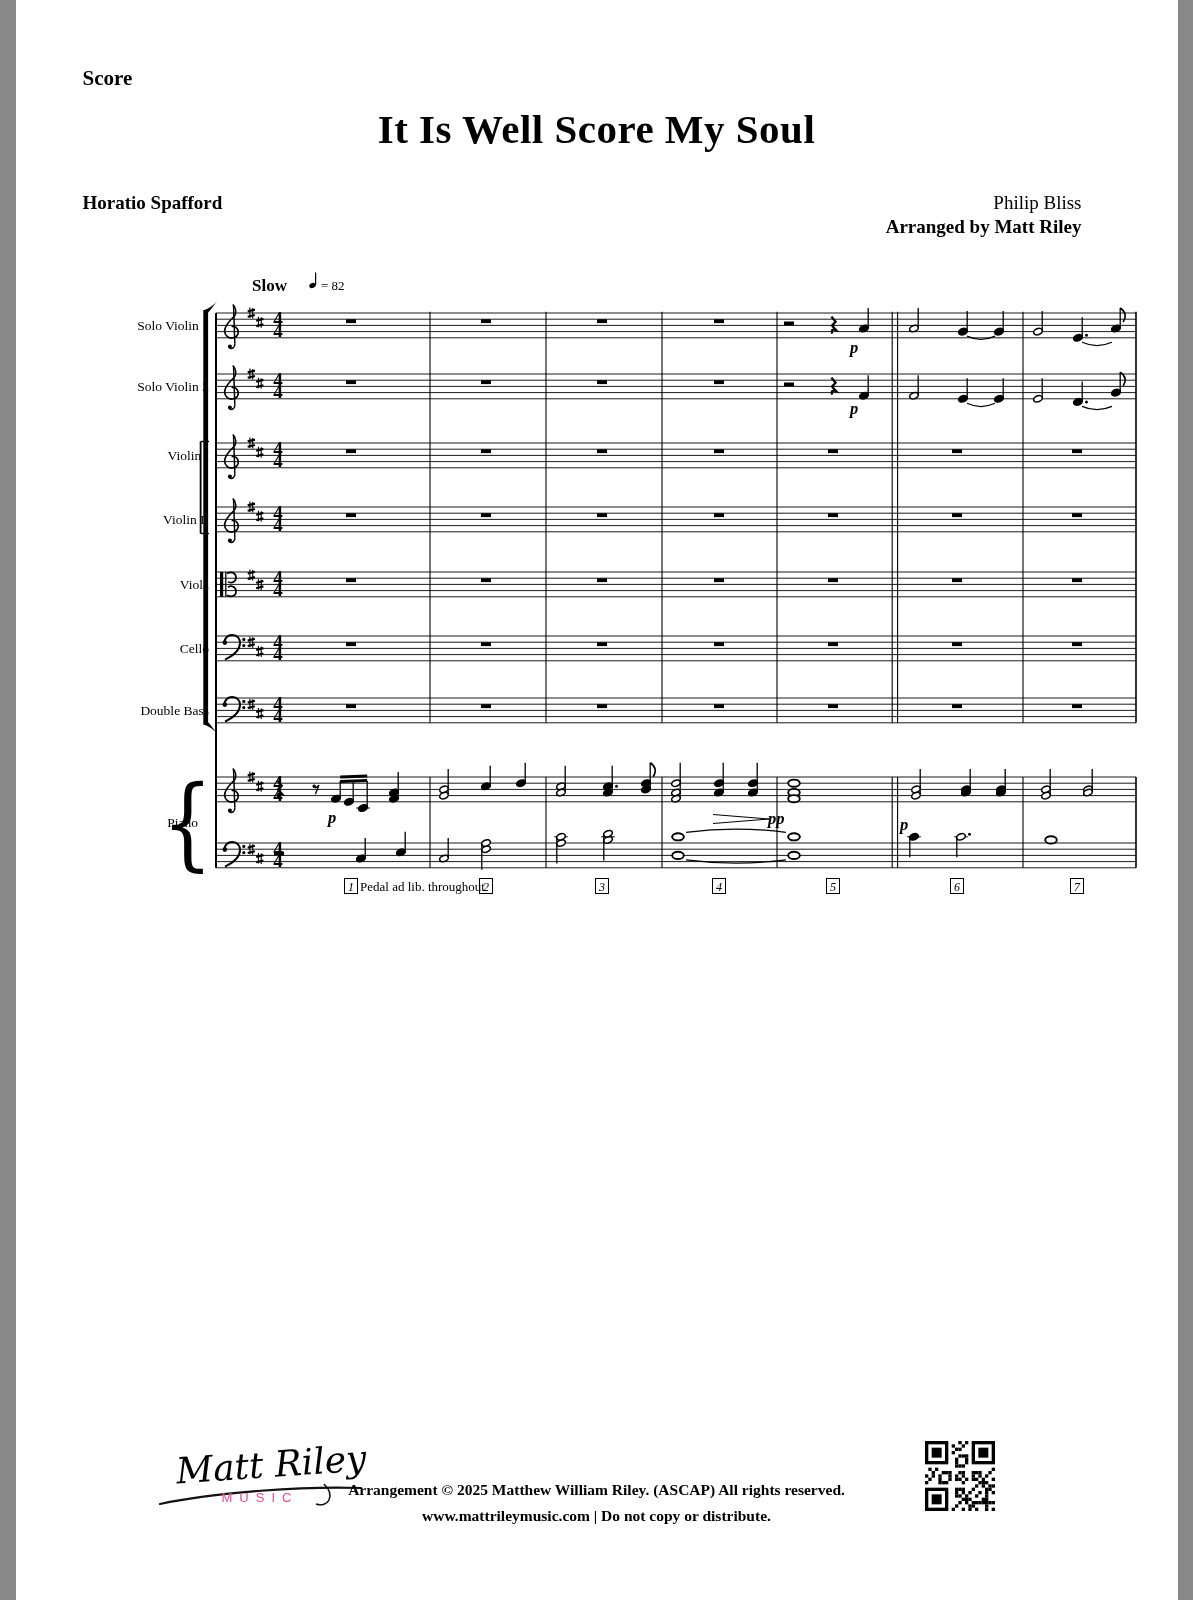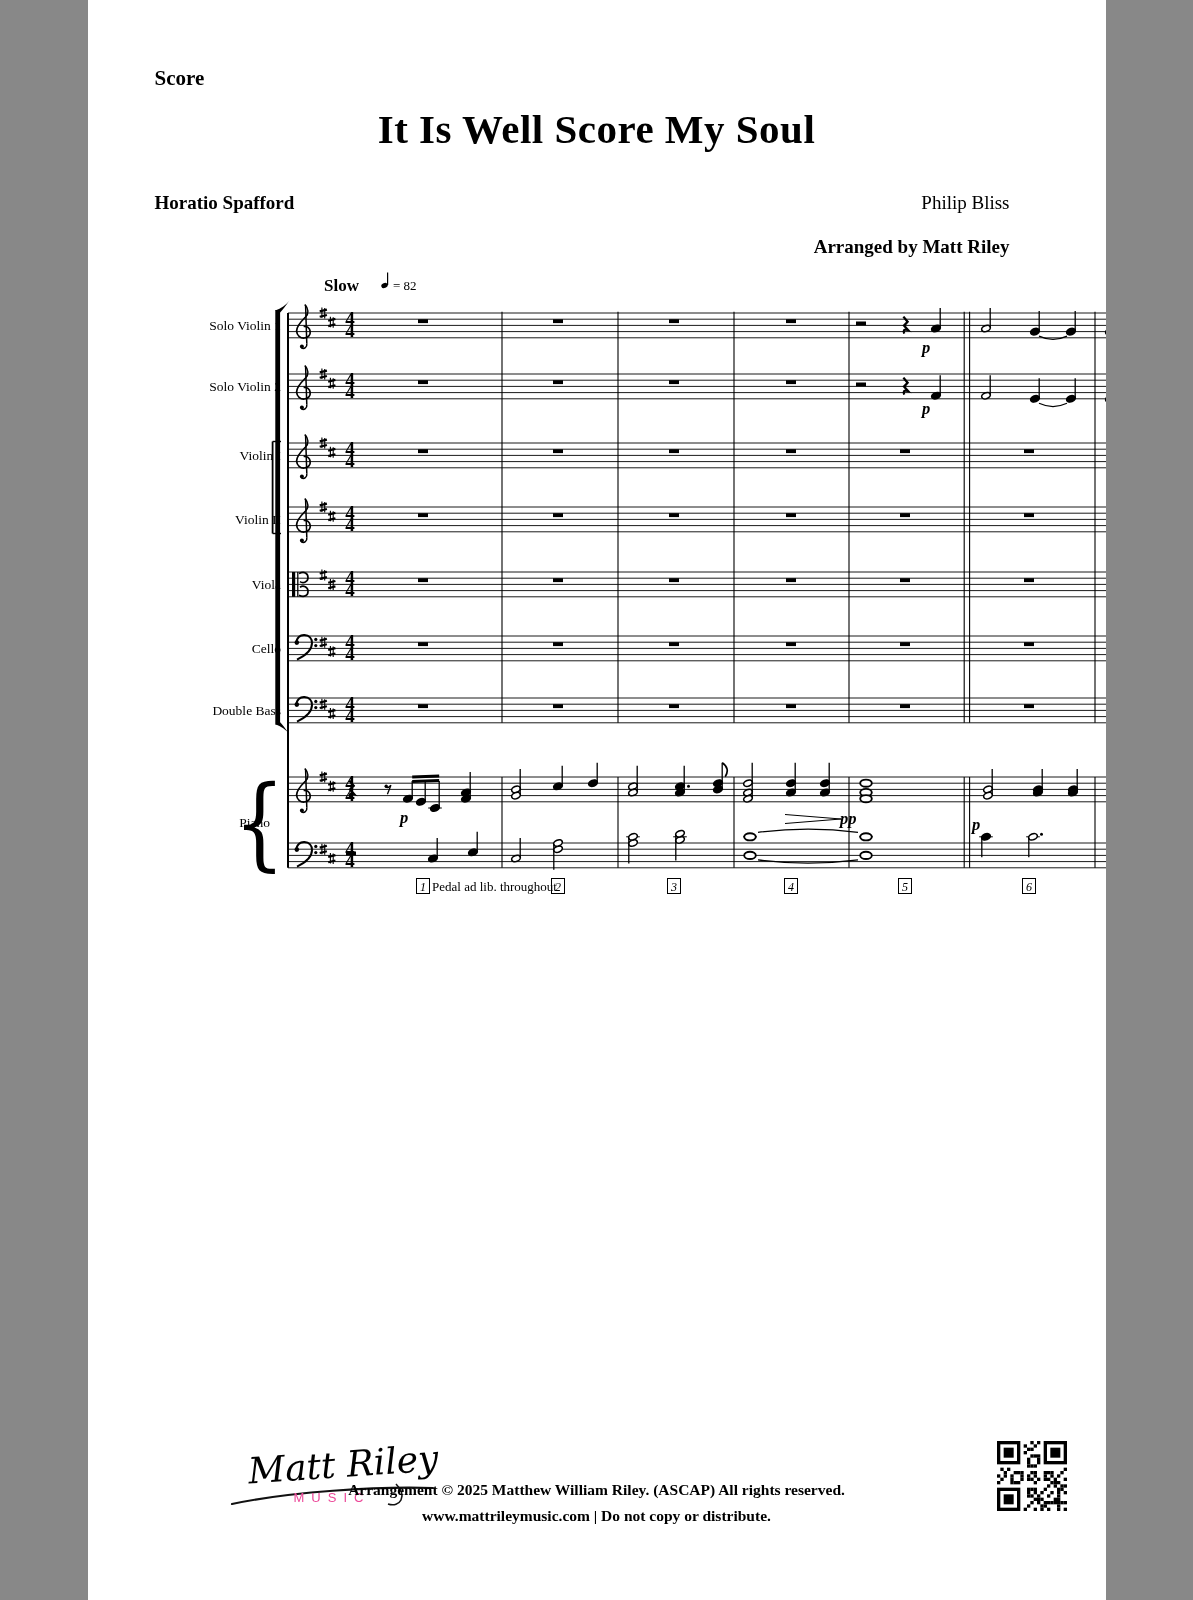--- a/index.html
+++ b/index.html
@@ -1,23 +1,23 @@
 <!DOCTYPE html>
 <html><head>
 <meta charset="utf-8">
 <style>
   html,body{margin:0;padding:0;background:#888;}
-  .page{position:relative;width:1018px;height:1600px;background:#fff;margin:0 auto;
+  .page{position:relative;width:1162px;height:1600px;background:#fff;margin:0 auto;
         font-family:"Liberation Serif","DejaVu Serif",serif;color:#000;overflow:hidden;}
   .abs{position:absolute;}
   .score-label{left:67px;top:66px;font-size:21px;font-weight:bold;}
   .title{left:0;right:0;top:105px;text-align:center;font-size:41px;font-weight:bold;letter-spacing:.5px;}
   .lyricist{left:67px;top:192px;font-size:19px;font-weight:bold;}
   .composer{right:96px;top:192px;font-size:19px;font-weight:normal;text-align:right;}
-  .arranger{right:96px;top:236px;font-size:19px;font-weight:bold;text-align:center;}
+  .arranger{right:96px;top:216px;font-size:19px;font-weight:bold;text-align:center;}
   #score-svg{position:absolute;left:0;top:0;width:1193px;height:1600px;}
   .logo{left:140px;top:1438px;width:210px;height:80px;}
   .logo-name{position:absolute;left:20px;top:6px;font-style:italic;font-size:36px;
              font-family:"DejaVu Serif","Liberation Serif",serif;transform:rotate(-4deg);white-space:nowrap;}
   .logo-sub{position:absolute;left:66px;top:52px;font-size:13px;letter-spacing:7px;
             font-family:"Liberation Sans","DejaVu Sans",sans-serif;color:#ec4899;}
   .logo-swash{position:absolute;left:0px;top:44px;width:210px;height:26px;}
   .copyright{left:0;right:0;top:1477px;text-align:center;font-size:15.5px;font-weight:bold;line-height:26px;}
   .qr{left:909px;top:1441px;width:70px;height:70px;}
 </style>

